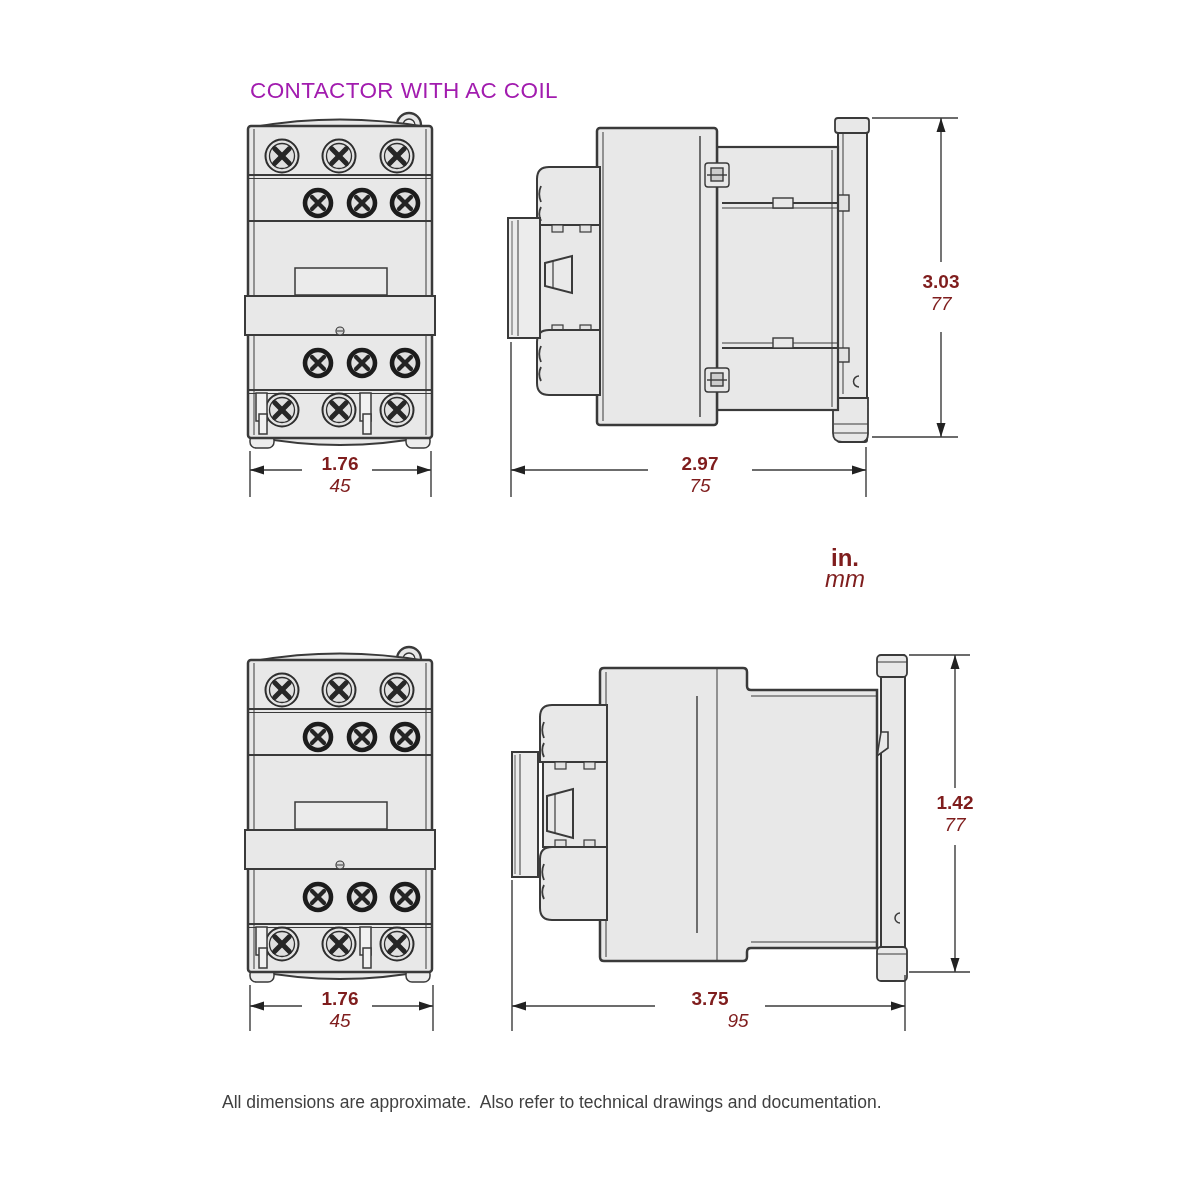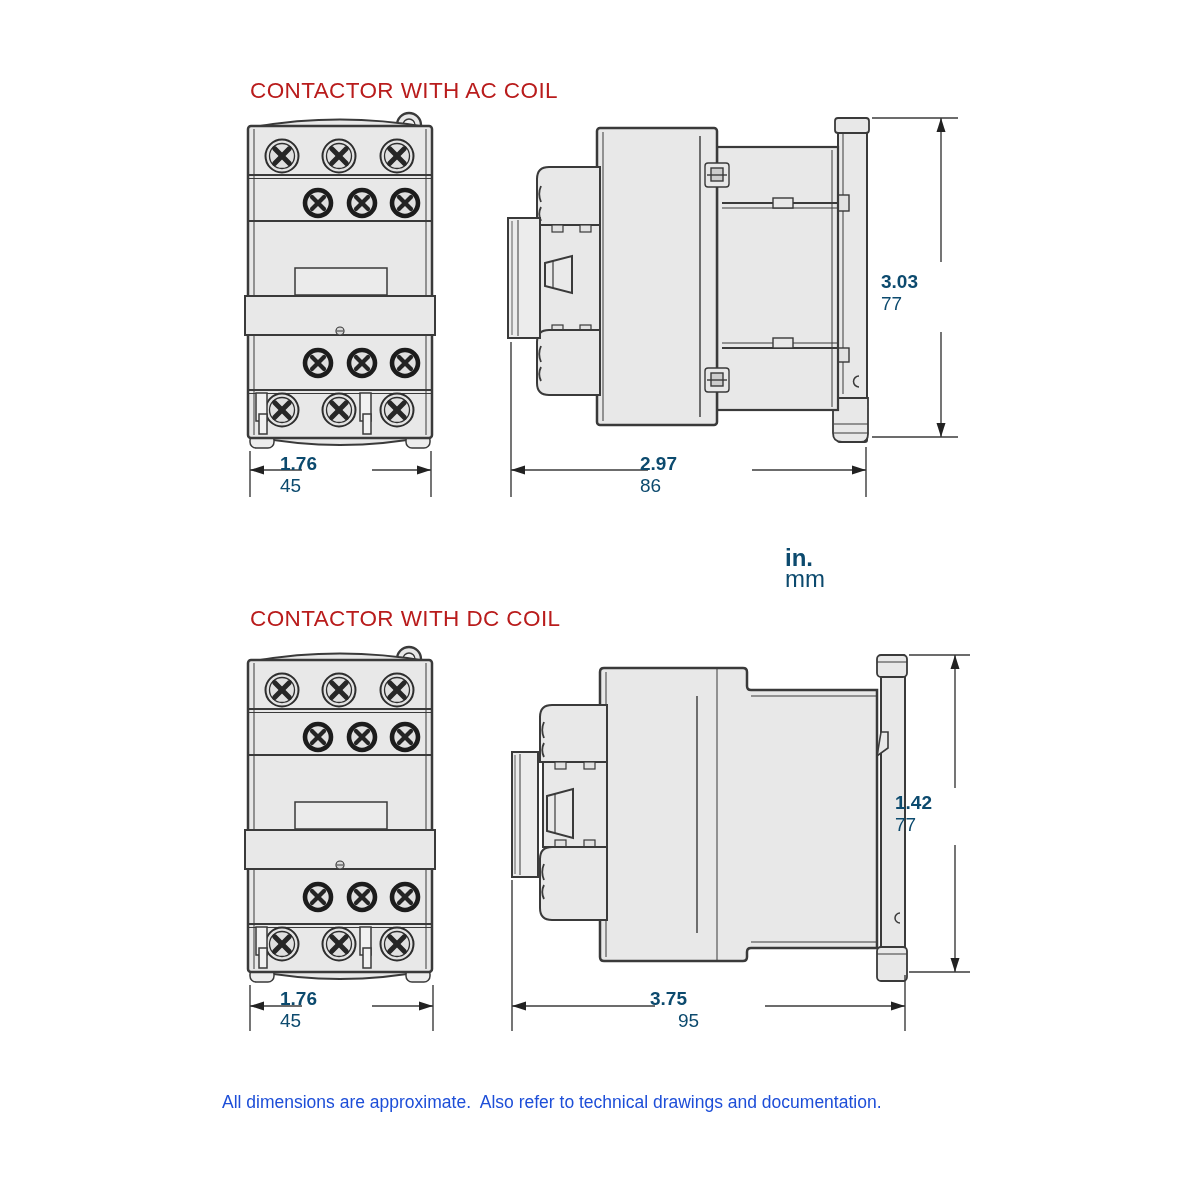--- a/index.html
+++ b/index.html
@@ -1,34 +1,34 @@
 <!DOCTYPE html>
 <html><head>
 <meta charset="utf-8">
 <style>
   html,body{margin:0;padding:0;}
   .canvas{
     position:relative;width:1200px;height:1200px;background:#ffffff;
     font-family:"Liberation Sans",sans-serif;overflow:hidden;
   }
   .title{
-    position:absolute;font-size:22.5px;letter-spacing:.4px;color:#b91c1c;
+    position:absolute;font-size:22.5px;letter-spacing:.4px;color:#a21caf;
     font-weight:400;white-space:nowrap;
   }
   .drawing{position:absolute;}
   .overlay{position:absolute;left:0;top:0;pointer-events:none;}
   .dim-label{
-    position:absolute;width:120px;text-align:left;transform:translateX(-50%);
-    font-size:19px;color:#0c4a6e;line-height:1;white-space:nowrap;
+    position:absolute;width:120px;text-align:center;transform:translateX(-50%);
+    font-size:19px;color:#7f1d1d;line-height:1;white-space:nowrap;
   }
   .dim-in{font-weight:bold;}
-  .dim-mm{font-weight:400;}
+  .dim-mm{font-style:italic;font-weight:400;}
   .units-label{font-size:24px;}
   .footer{
-    position:absolute;font-size:17.5px;color:#1d4ed8;white-space:pre-wrap;
+    position:absolute;font-size:17.5px;color:#404040;white-space:pre-wrap;
   }
 </style>
 </head>
 <body>
 
 <div class="canvas">
 
   <svg width="0" height="0" style="position:absolute" aria-hidden="true">
     <defs>
       <g id="screw-L">
@@ -147,21 +147,20 @@
 
       <rect x="13" y="112" width="32" height="120" fill="#ececec"></rect>
       <line x1="23" y1="114" x2="23" y2="230" stroke-width="1"></line>
       <line x1="17" y1="115" x2="17" y2="229" stroke-width="0.8"></line>
 
       <polygon points="50,157 77,150 77,187 50,180" fill="#eaeaea"></polygon>
       <line x1="58" y1="155" x2="58" y2="182" stroke-width="1.2"></line>
     </g>
   </svg>
 
-  <div class="title" style="left:250px;top:606px">CONTACTOR WITH DC COIL</div>
 
   <svg class="drawing" style="left:240px;top:640px" width="200" height="345" viewBox="0 0 200 345">
     <use href="#front-view-def" xlink:href="#front-view-def"></use>
   </svg>
 
   <svg class="drawing" style="left:500px;top:648px" width="410" height="350" viewBox="0 0 410 350">
     <g fill="#e8e8e8" stroke="#3a3a3a" stroke-width="2">
 
       <rect x="381" y="7" width="24" height="326" rx="2"></rect>
       <rect x="377" y="7" width="30" height="22" rx="4" stroke-width="1.8"></rect>
@@ -231,21 +230,21 @@
       <polygon points="905,1006 891,1001.5 891,1010.5"></polygon>
       <polygon points="955,655 950.5,669 959.5,669"></polygon>
       <polygon points="955,972 950.5,958 959.5,958"></polygon>
     </g>
   </svg>
 
   <div class="dim-label dim-in" style="left:340px;top:454px">1.76</div>
   <div class="dim-label dim-mm" style="left:340px;top:476px">45</div>
 
   <div class="dim-label dim-in" style="left:700px;top:454px">2.97</div>
-  <div class="dim-label dim-mm" style="left:700px;top:476px">86</div>
+  <div class="dim-label dim-mm" style="left:700px;top:476px">75</div>
 
   <div class="dim-label dim-in" style="left:941px;top:272px">3.03</div>
   <div class="dim-label dim-mm" style="left:941px;top:294px">77</div>
 
   <div class="dim-label dim-in units-label" style="left:845px;top:546px">in.</div>
   <div class="dim-label dim-mm units-label" style="left:845px;top:567px">mm</div>
 
   <div class="dim-label dim-in" style="left:340px;top:989px">1.76</div>
   <div class="dim-label dim-mm" style="left:340px;top:1011px">45</div>
 

